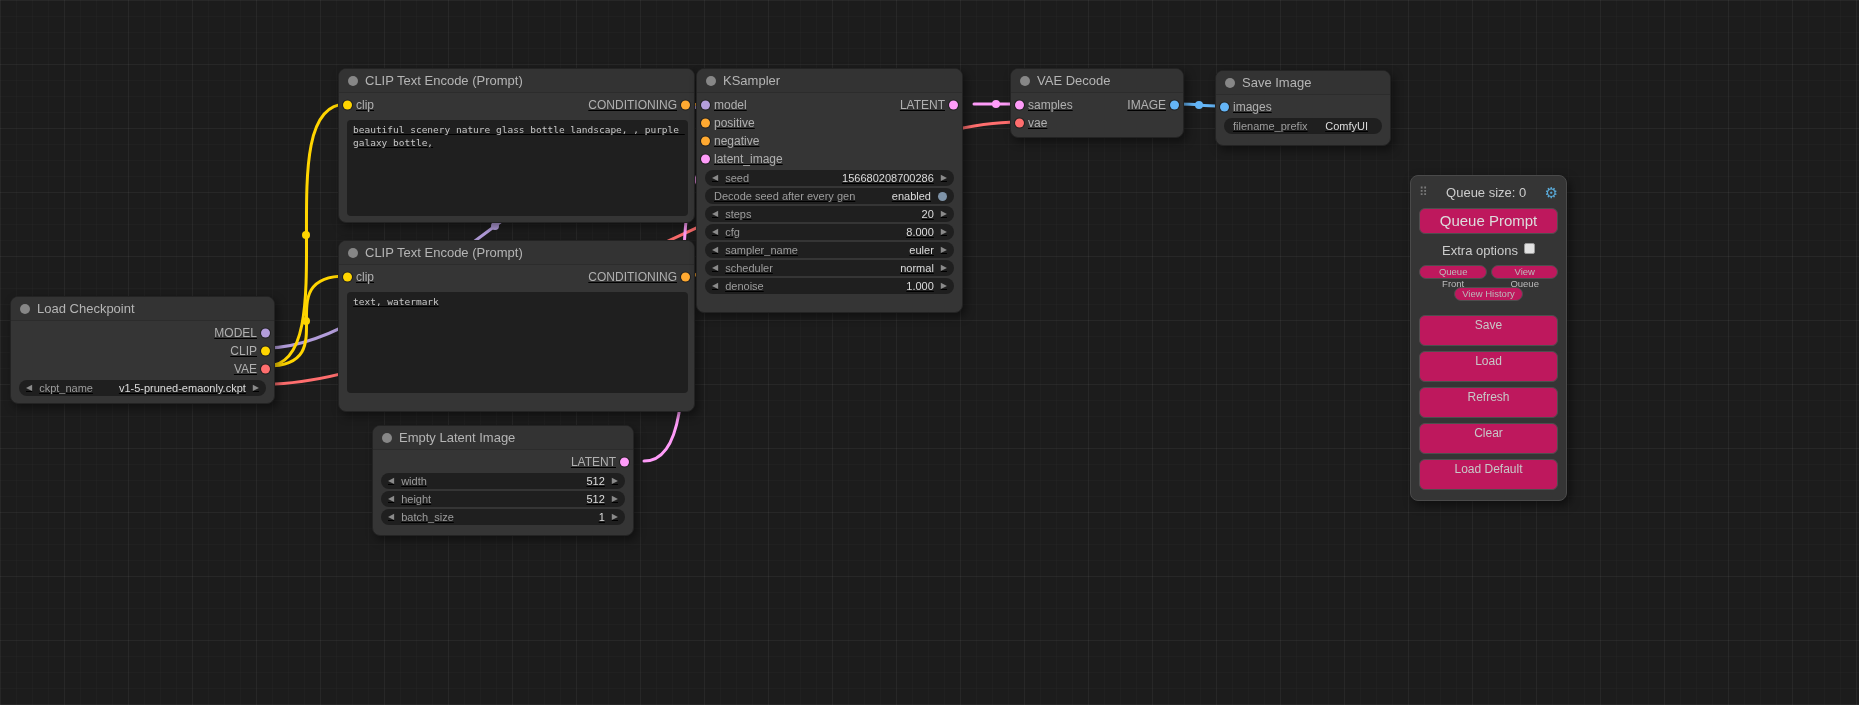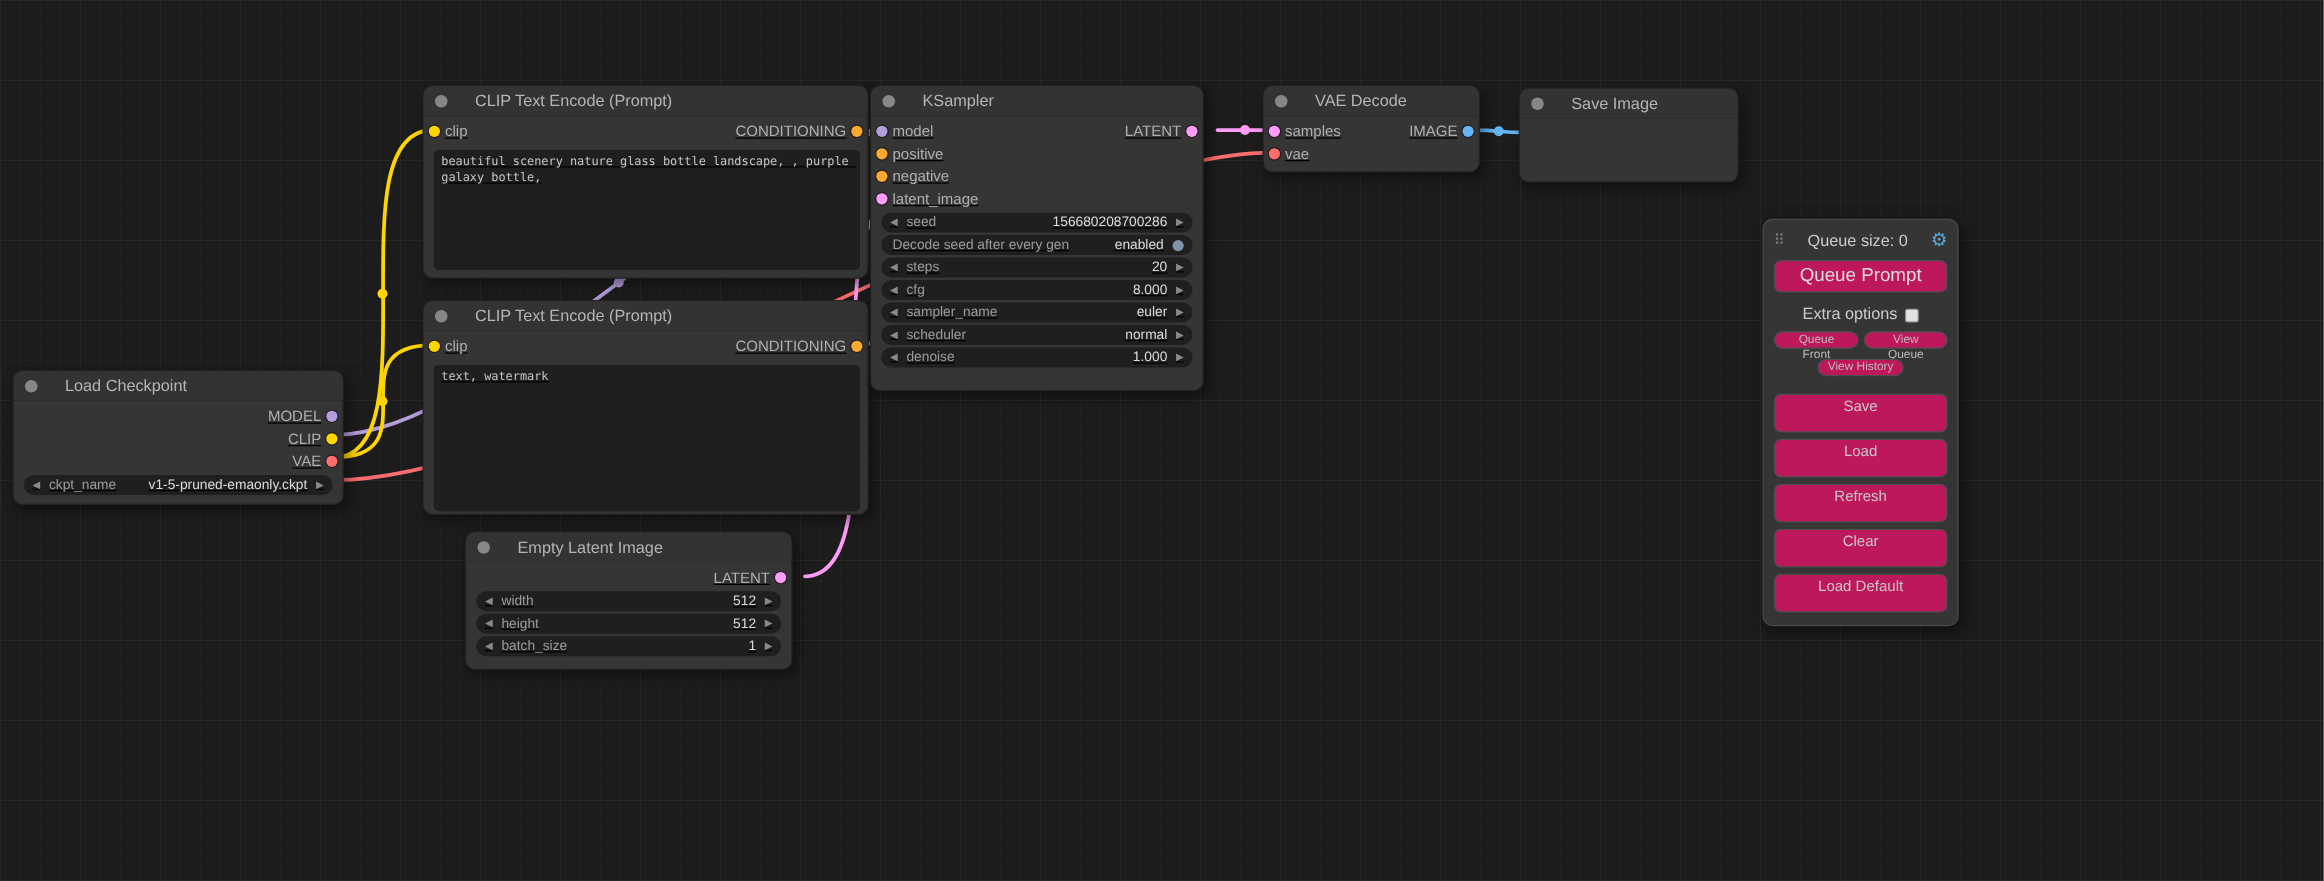--- a/index.html
+++ b/index.html
@@ -21,21 +21,21 @@
   svg.links path { fill: none; stroke-width: 3; stroke-linecap: round; }
 
   .node {
     position: absolute; z-index: 2;
     background: #353535;
     border: 1px solid #232323;
     border-radius: 8px;
     box-shadow: 3px 4px 10px rgba(0,0,0,0.45);
   }
   .node-header {
-    display: flex; align-items: center; gap: 22px;
+    display: flex; align-items: center; gap: 7px;
     height: 24px; padding: 0 9px;
     background: #333333;
     border-radius: 7px 7px 0 0;
     border-bottom: 1px solid #2c2c2c;
   }
   .title-dot { width: 10px; height: 10px; border-radius: 50%; background: #878787; flex: 0 0 auto; }
   .node-title-text { font-size: 13px; color: #b5b5b5; white-space: nowrap; }
   .node-body { padding: 3px 0 6px; text-decoration: underline; }
 
   .slot-row { position: relative; height: 18px; display: flex; align-items: center; font-size: 12px; color: #b0b0b0; }
@@ -76,21 +76,21 @@
   .drag-handle { color: #7a7a7a; font-size: 12px; cursor: grab; }
   .queue-size-label { flex: 1; text-align: center; color: #cccccc; font-size: 13px; }
   .gear { font-size: 15px; cursor: pointer; line-height: 1; }
   .btn {
     display: block; background: #be185d; color: #c8c8c8;
     border: 1px solid #4e4e4e; border-radius: 6px;
     text-align: center; cursor: pointer;
     font-family: "Liberation Sans", sans-serif;
   }
   .btn-queue-prompt { width: 100%; height: 26px; font-size: 15px; line-height: 24px; color: #dddddd; margin-top: 7px; }
-  .extra-row { display: flex; align-items: flex-end; justify-content: center; gap: 6px; margin-top: 9px; color: #cccccc; font-size: 13px; }
+  .extra-row { display: flex; align-items: flex-start; justify-content: center; gap: 6px; margin-top: 9px; color: #cccccc; font-size: 13px; }
   .checkbox { width: 11px; height: 11px; background: #e2e2e2; border: 1px solid #9a9a9a; border-radius: 2px; cursor: pointer; }
   .small-row { display: flex; justify-content: center; gap: 4px; margin-top: 7px; }
   .btn-small { font-size: 9.5px; height: 14px; line-height: 12px; padding: 0 7px; border-radius: 7px; color: #bbbbbb; }
   .btn-history { margin: 4px auto 0; }
   .btn-action { width: 100%; height: 31px; font-size: 12px; line-height: 19px; margin-top: 5px; }
   .btn-action.first { margin-top: 14px; }
 </style>
 </head>
 <body>
 
@@ -166,21 +166,21 @@
       <span class="title-dot"></span>
       <span class="node-title-text">CLIP Text Encode (Prompt)</span>
     </div>
     <div class="node-body">
       <div class="slot-row">
         <span class="port in" style="background: rgb(255, 213, 0);"></span>
         <span class="slot-in-label">clip</span>
         <span class="slot-out-label">CONDITIONING</span>
         <span class="port out" style="background: rgb(255, 169, 49);"></span>
       </div>
-      <textarea class="prompt-box" style="height: 117px;">text, watermark</textarea>
+      <textarea class="prompt-box" style="height: 101px;">text, watermark</textarea>
     </div>
   </div>
 
   <div class="node" style="left:372px; top:425px; width:262px; height:111px;">
     <div class="node-header">
       <span class="title-dot"></span>
       <span class="node-title-text">Empty Latent Image</span>
     </div>
     <div class="node-body">
       <div class="slot-row">
@@ -293,20 +293,30 @@
         <span class="port in" style="background: rgb(255, 110, 110);"></span>
         <span class="slot-in-label">vae</span>
       </div>
     </div>
   </div>
 
   <div class="node" style="left:1215px; top:70px; width:176px; height:76px;">
     <div class="node-header">
       <span class="title-dot"></span>
       <span class="node-title-text">Save Image</span>
+    </div>
+    <div class="node-body">
+      <div class="slot-row">
+        <span class="port in" style="background: rgb(100, 181, 246);"></span>
+        <span class="slot-in-label">images</span>
+      </div>
+      <div class="widget">
+        <span class="w-name noarrow">filename_prefix</span>
+        <span class="w-value">ComfyUI</span>
+      </div>
     </div>
   </div>
 
   <div class="menu-panel">
     <div class="menu-header">
       <span class="drag-handle">⠿</span>
       <span class="queue-size-label">Queue size: 0</span>
       <span class="gear" style="color: rgb(89, 168, 214);">⚙</span>
     </div>
     <div class="btn btn-queue-prompt">Queue Prompt</div>

